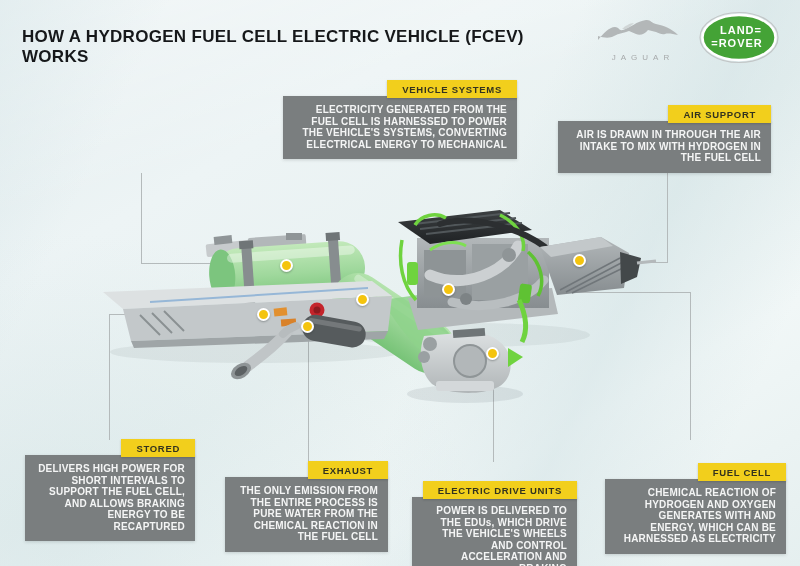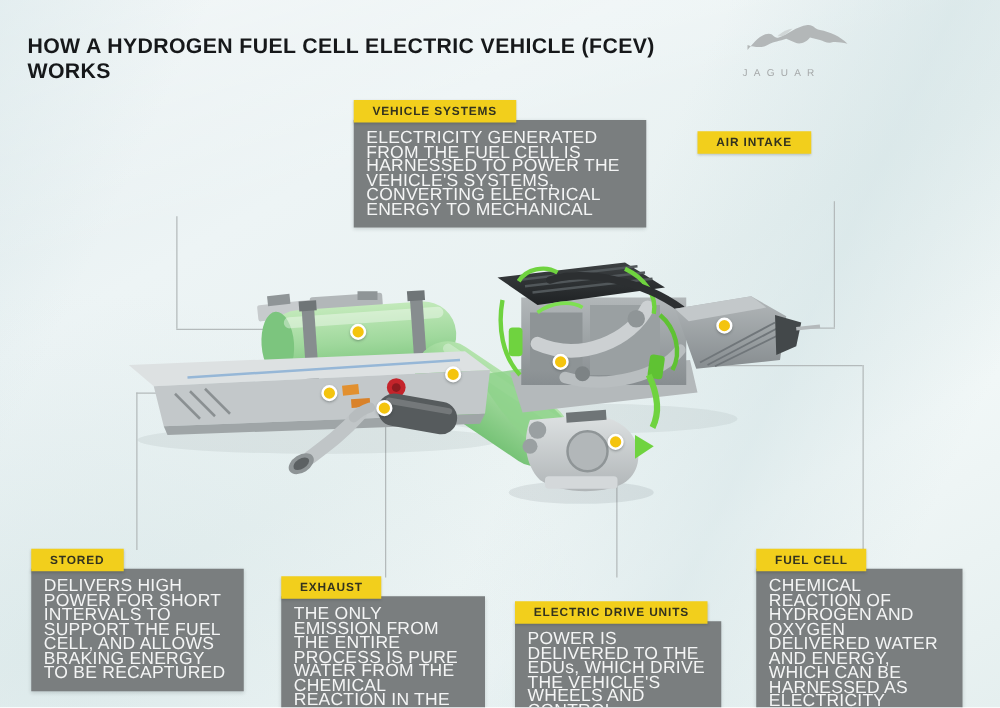--- a/index.html
+++ b/index.html
@@ -13,34 +13,35 @@
       linear-gradient(115deg, rgba(255,255,255,0) 55%, rgba(203,222,225,.45) 72%, rgba(255,255,255,0) 88%),
       linear-gradient(115deg, rgba(206,225,228,.40) 0%, rgba(255,255,255,0) 16%),
       linear-gradient(165deg, rgba(255,255,255,.55) 0%, rgba(255,255,255,0) 28%),
       radial-gradient(ellipse at 8% 95%, rgba(198,219,222,.35) 0%, rgba(255,255,255,0) 40%);
   }
   .title{
     position:absolute;left:22px;top:27px;width:560px;
     font-size:17px;font-weight:700;letter-spacing:.3px;color:#16181a;
   }
   
-  .jaguar{position:absolute;left:594px;top:14px;width:98px;height:50px;text-align:left;}
+  .jaguar{position:absolute;left:594px;top:14px;width:98px;height:50px;text-align:center;}
   .jaguar .wordmark{font-size:8px;letter-spacing:5px;color:#a6a9aa;margin-top:1px;}
   .landrover{position:absolute;left:699px;top:11px;width:80px;height:53px;}
   
-  .callout{position:absolute;text-align:left;z-index:5;}
+  .callout{position:absolute;text-align:right;z-index:5;}
   .co-head{
     display:inline-block;position:relative;z-index:2;background:#f2cf1c;color:#33331f;
     font-weight:700;font-size:9.5px;letter-spacing:.7px;padding:4px 15px 3px;
     box-shadow:0 1px 2px rgba(40,50,50,.25);white-space:nowrap;
   }
   .co-body{
     position:relative;z-index:1;margin-top:-2px;background:#7a7e7f;color:#f4f5f5;
-    font-size:14px;letter-spacing:.2px;line-height:11.5px;padding:8px 10px 9px;
+    font-size:10px;letter-spacing:.2px;line-height:11.5px;padding:8px 10px 9px;
     box-shadow:0 1px 3px rgba(40,50,50,.18);
+    font-weight:bold;
   }
   
   .cline{position:absolute;background:#b4babb;z-index:1;}
   
   .dot{
     position:absolute;width:9px;height:9px;border-radius:50%;
     background:#f4c40e;border:2px solid #ffffff;z-index:6;
     box-shadow:0 1px 2px rgba(40,50,50,.35);
   }
   svg.illu{position:absolute;left:0;top:0;z-index:2;pointer-events:none;}
@@ -54,20 +55,28 @@
   <div class="title">HOW A HYDROGEN FUEL CELL ELECTRIC VEHICLE (FCEV) WORKS</div>
 
   <div class="jaguar">
     <svg width="98" height="34" viewBox="0 0 98 34">
       <path fill="#b3b7b8" d="M4,26 C9,20 15,13 21,13 c4,0 4,4 8,3 c7-2 14-9 23-10 c5-0.5 5,3 10,4 c8,1.5 16,5 22,11 c-5-1-10-2-13-1 c-3,1-6-1-9-2 l-8-2 c-3,4-8,6-12,4 l-7-3 c-5,2-10,2-15,5 c-4,2.5-10,2-16,0 Z"></path>
       <path fill="#c6cacb" d="M28,15 c3-3 8-6 12-6 c-2,2-6,5-8,6 Z" opacity=".7"></path>
     </svg>
     <div class="wordmark">JAGUAR</div>
   </div>
 
+  <div class="landrover">
+    <svg width="80" height="53" viewBox="0 0 80 53">
+      <ellipse cx="40" cy="26.5" rx="39" ry="25" fill="none" stroke="#c2c6c7" stroke-width="1.2"></ellipse>
+      <ellipse cx="40" cy="26.5" rx="36.5" ry="22.5" fill="#44a336" stroke="#ffffff" stroke-width="2.4"></ellipse>
+      <text x="42" y="23" text-anchor="middle" font-family="Liberation Sans, sans-serif" font-size="11" font-weight="700" fill="#ffffff" letter-spacing="1">LAND=</text>
+      <text x="38" y="36" text-anchor="middle" font-family="Liberation Sans, sans-serif" font-size="11" font-weight="700" fill="#ffffff" letter-spacing="1">=ROVER</text>
+    </svg>
+  </div>
 
   <div class="cline" style="left:141px;top:173px;width:1px;height:90px"></div>
   <div class="cline" style="left:141px;top:263px;width:88px;height:1px"></div>
   <div class="cline" style="left:109px;top:314px;width:112px;height:1px"></div>
   <div class="cline" style="left:109px;top:314px;width:1px;height:126px"></div>
   <div class="cline" style="left:308px;top:333px;width:1px;height:129px"></div>
   <div class="cline" style="left:493px;top:360px;width:1px;height:102px"></div>
   <div class="cline" style="left:557px;top:292px;width:133px;height:1px"></div>
   <div class="cline" style="left:690px;top:292px;width:1px;height:148px"></div>
   <div class="cline" style="left:667px;top:161px;width:1px;height:101px"></div>
@@ -203,35 +212,36 @@
   <div class="dot" style="left:573px;top:254px"></div>
   <div class="dot" style="left:486px;top:347px"></div>
 
 
   <div class="callout" style="left:283px;top:79px;width:234px">
     <div class="co-head">VEHICLE SYSTEMS</div>
     <div class="co-body">ELECTRICITY GENERATED FROM THE FUEL CELL IS HARNESSED TO POWER THE VEHICLE'S SYSTEMS, CONVERTING ELECTRICAL ENERGY TO MECHANICAL</div>
   </div>
 
   <div class="callout" style="left:558px;top:104px;width:213px">
-    <div class="co-head">AIR INTAKE</div>
+    <div class="co-head">AIR SUPPORT</div>
+    <div class="co-body">AIR IS DRAWN IN THROUGH THE AIR INTAKE TO MIX WITH HYDROGEN IN THE FUEL CELL</div>
   </div>
 
   <div class="callout" style="left:25px;top:438px;width:170px">
     <div class="co-head">STORED</div>
     <div class="co-body">DELIVERS HIGH POWER FOR SHORT INTERVALS TO SUPPORT THE FUEL CELL, AND ALLOWS BRAKING ENERGY TO BE RECAPTURED</div>
   </div>
 
   <div class="callout" style="left:225px;top:460px;width:163px">
     <div class="co-head">EXHAUST</div>
     <div class="co-body">THE ONLY EMISSION FROM THE ENTIRE PROCESS IS PURE WATER FROM THE CHEMICAL REACTION IN THE FUEL CELL</div>
   </div>
 
   <div class="callout" style="left:412px;top:480px;width:165px">
     <div class="co-head">ELECTRIC DRIVE UNITS</div>
     <div class="co-body">POWER IS DELIVERED TO THE EDUs, WHICH DRIVE THE VEHICLE'S WHEELS AND CONTROL ACCELERATION AND BRAKING</div>
   </div>
 
-  <div class="callout" style="left:605px;top:438px;width:165px">
+  <div class="callout" style="left:605px;top:462px;width:181px">
     <div class="co-head">FUEL CELL</div>
-    <div class="co-body">CHEMICAL REACTION OF HYDROGEN AND OXYGEN DELIVERED WATER AND ENERGY, WHICH CAN BE HARNESSED AS ELECTRICITY</div>
+    <div class="co-body">CHEMICAL REACTION OF HYDROGEN AND OXYGEN GENERATES WITH AND ENERGY, WHICH CAN BE HARNESSED AS ELECTRICITY</div>
   </div>
 </div>
 
 </body></html>

